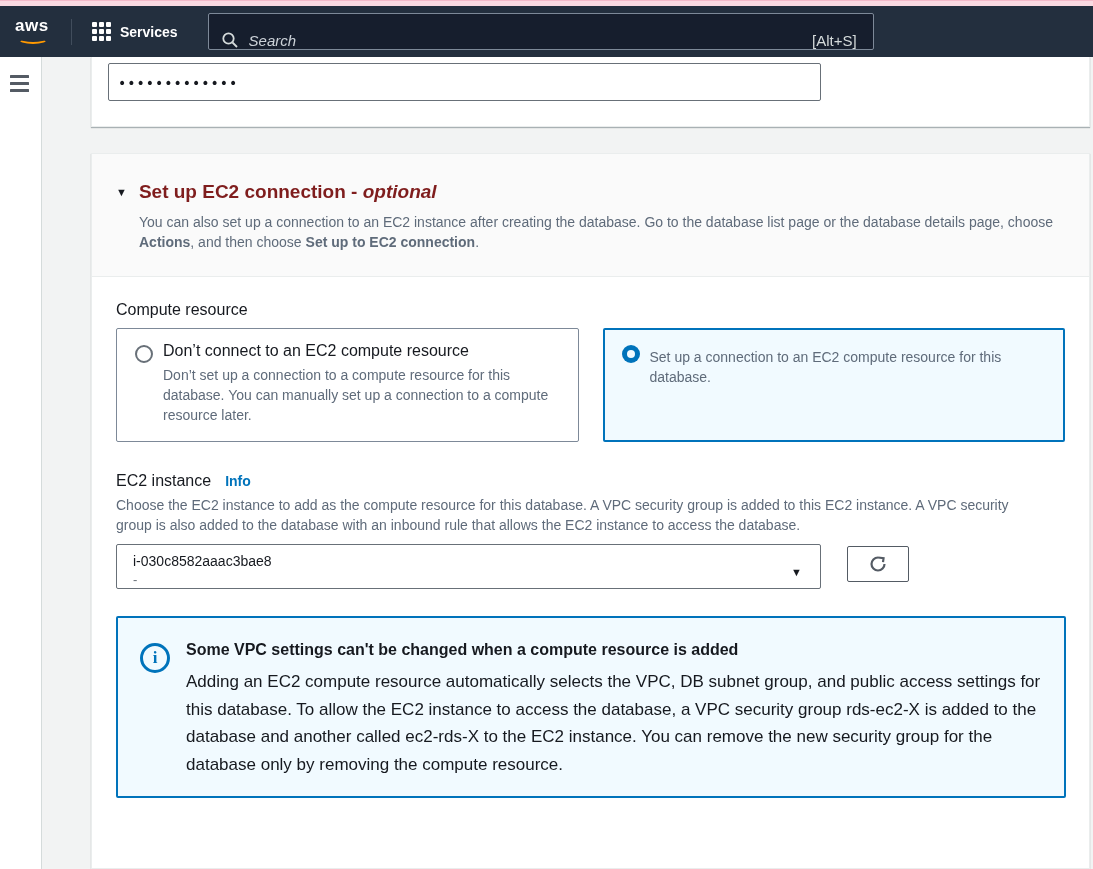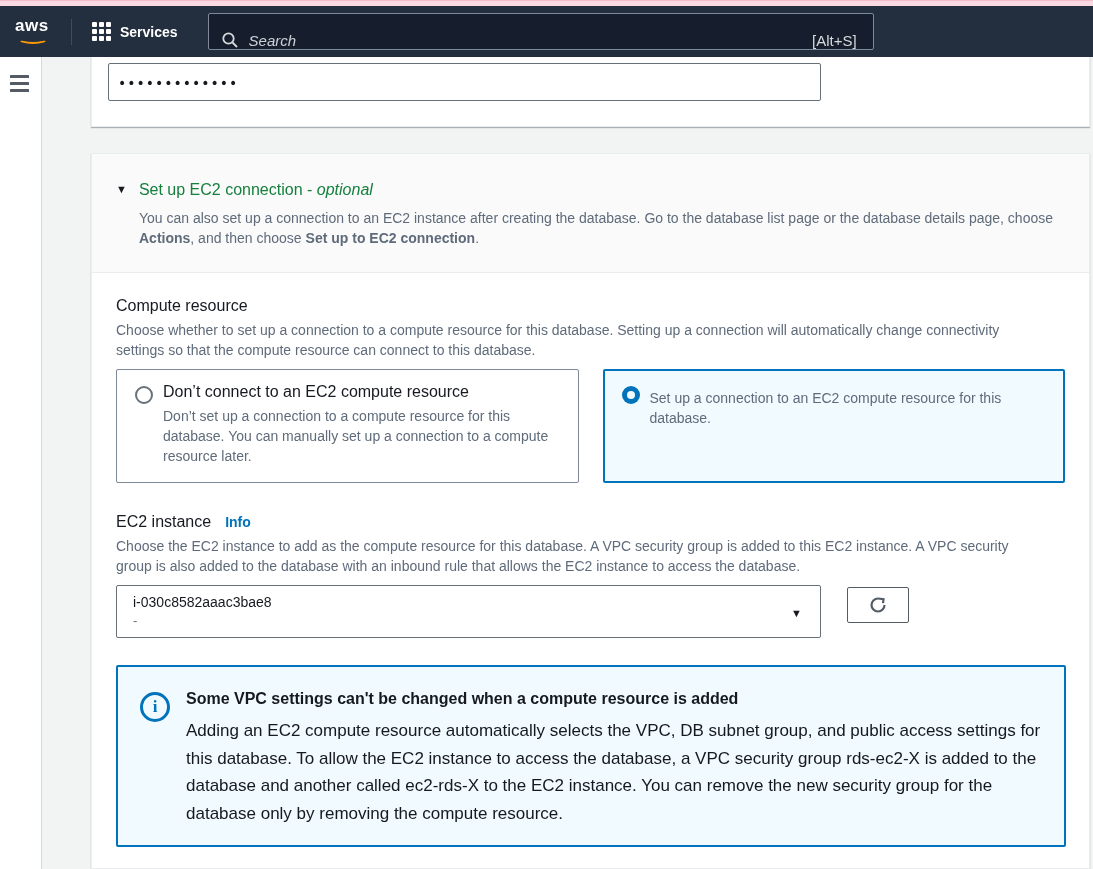--- a/index.html
+++ b/index.html
@@ -53,21 +53,21 @@
     width: 713px; height: 38px; border: 1px solid #687078; border-radius: 2px;
     background: #ffffff; font-size: 14px; letter-spacing: 1px; padding: 2px 8px 0 9px;
     color: #16191f; display: flex; align-items: center; font-family: "DejaVu Sans", sans-serif;
   }
 
   
   .card-ec2 { margin-top: 26px; height: 716px; }
   .section-header { background: #fafafa; padding: 27px 24px 24px 24px; border-bottom: 1px solid #eaeded; }
   .section-title-row { display: flex; align-items: baseline; cursor: pointer; }
   .caret-expand { font-size: 11px; color: #16191f; margin-right: 12px; position: relative; top: -2px; }
-  .section-title { font-size: 16px; font-weight: normal; color: #15803d; }
+  .section-title { font-size: 19px; font-weight: bold; color: #7f1d1d; }
   .section-title .optional { font-style: italic; }
   .section-desc { margin: 9px 0 0 23px; font-size: 14px; line-height: 20px; color: #5f6b7a; width: 922px; }
   .section-desc b { color: #5f6b7a; text-align: center; }
 
   .section-body { padding: 24px; }
 
   .field-label { font-size: 16px; color: #16191f; }
   .field-desc { margin-top: 5px; font-size: 14px; line-height: 20px; color: #5f6b7a; }
 
   
@@ -88,21 +88,21 @@
   }
   .tile-title { font-size: 16px; color: #16191f; }
   .tile-desc { margin-top: 5px; font-size: 14px; line-height: 20px; color: #5f6b7a; width: 398px; }
 
   
   .ec2-label-row { margin-top: 30px; display: flex; align-items: baseline; }
   .info-link { margin-left: 14px; font-size: 14px; font-weight: bold; color: #0073bb; cursor: pointer; text-decoration: none; }
   .ec2-desc { width: 915px; }
   .control-row { margin-top: 9px; display: flex; align-items: flex-start; }
   .select-box {
-    position: relative; width: 705px; height: 53px; border: 1px solid #687078; border-radius: 2px;
+    position: relative; width: 705px; height: 45px; border: 1px solid #687078; border-radius: 2px;
     background: #ffffff; padding: 8px 40px 8px 16px; cursor: pointer;
   }
   .select-value { font-size: 14px; color: #16191f; }
   .select-secondary { font-size: 13px; color: #687078; margin-top: 3px; }
   .select-caret { position: absolute; right: 18px; top: 21px; font-size: 11px; color: #16191f; }
   .refresh-btn {
     margin-left: 26px; margin-top: 2px; width: 62px; height: 36px; background: #ffffff;
     border: 1px solid #545b64; border-radius: 2px; display: flex; align-items: center;
     justify-content: center; cursor: pointer;
   }
@@ -174,21 +174,20 @@
         <div class="section-title-row">
           <span class="caret-expand">▼</span>
           <h2 class="section-title"><span>Set up EC2 connection - </span><span class="optional">optional</span></h2>
         </div>
         <p class="section-desc"><span>You can also set up a connection to an EC2 instance after creating the database. Go to the database list page or the database details page, choose </span><b>Actions</b><span>, and then choose </span><b>Set up to EC2 connection</b><span>.</span></p>
       </div>
 
       <div class="section-body">
 
         <div class="field-label">Compute resource</div>
-        <p class="field-desc" style="width:908px">Choose whether to set up a connection to a compute resource for this database. Setting up a connection will automatically change connectivity settings so that the compute resource can connect to this database.</p>
 
         <div class="tiles">
           <div class="tile">
             <span class="radio"></span>
             <div>
               <div class="tile-title">Don’t connect to an EC2 compute resource</div>
               <div class="tile-desc">Don’t set up a connection to a compute resource for this database. You can manually set up a connection to a compute resource later.</div>
             </div>
           </div>
           <div class="tile selected">

